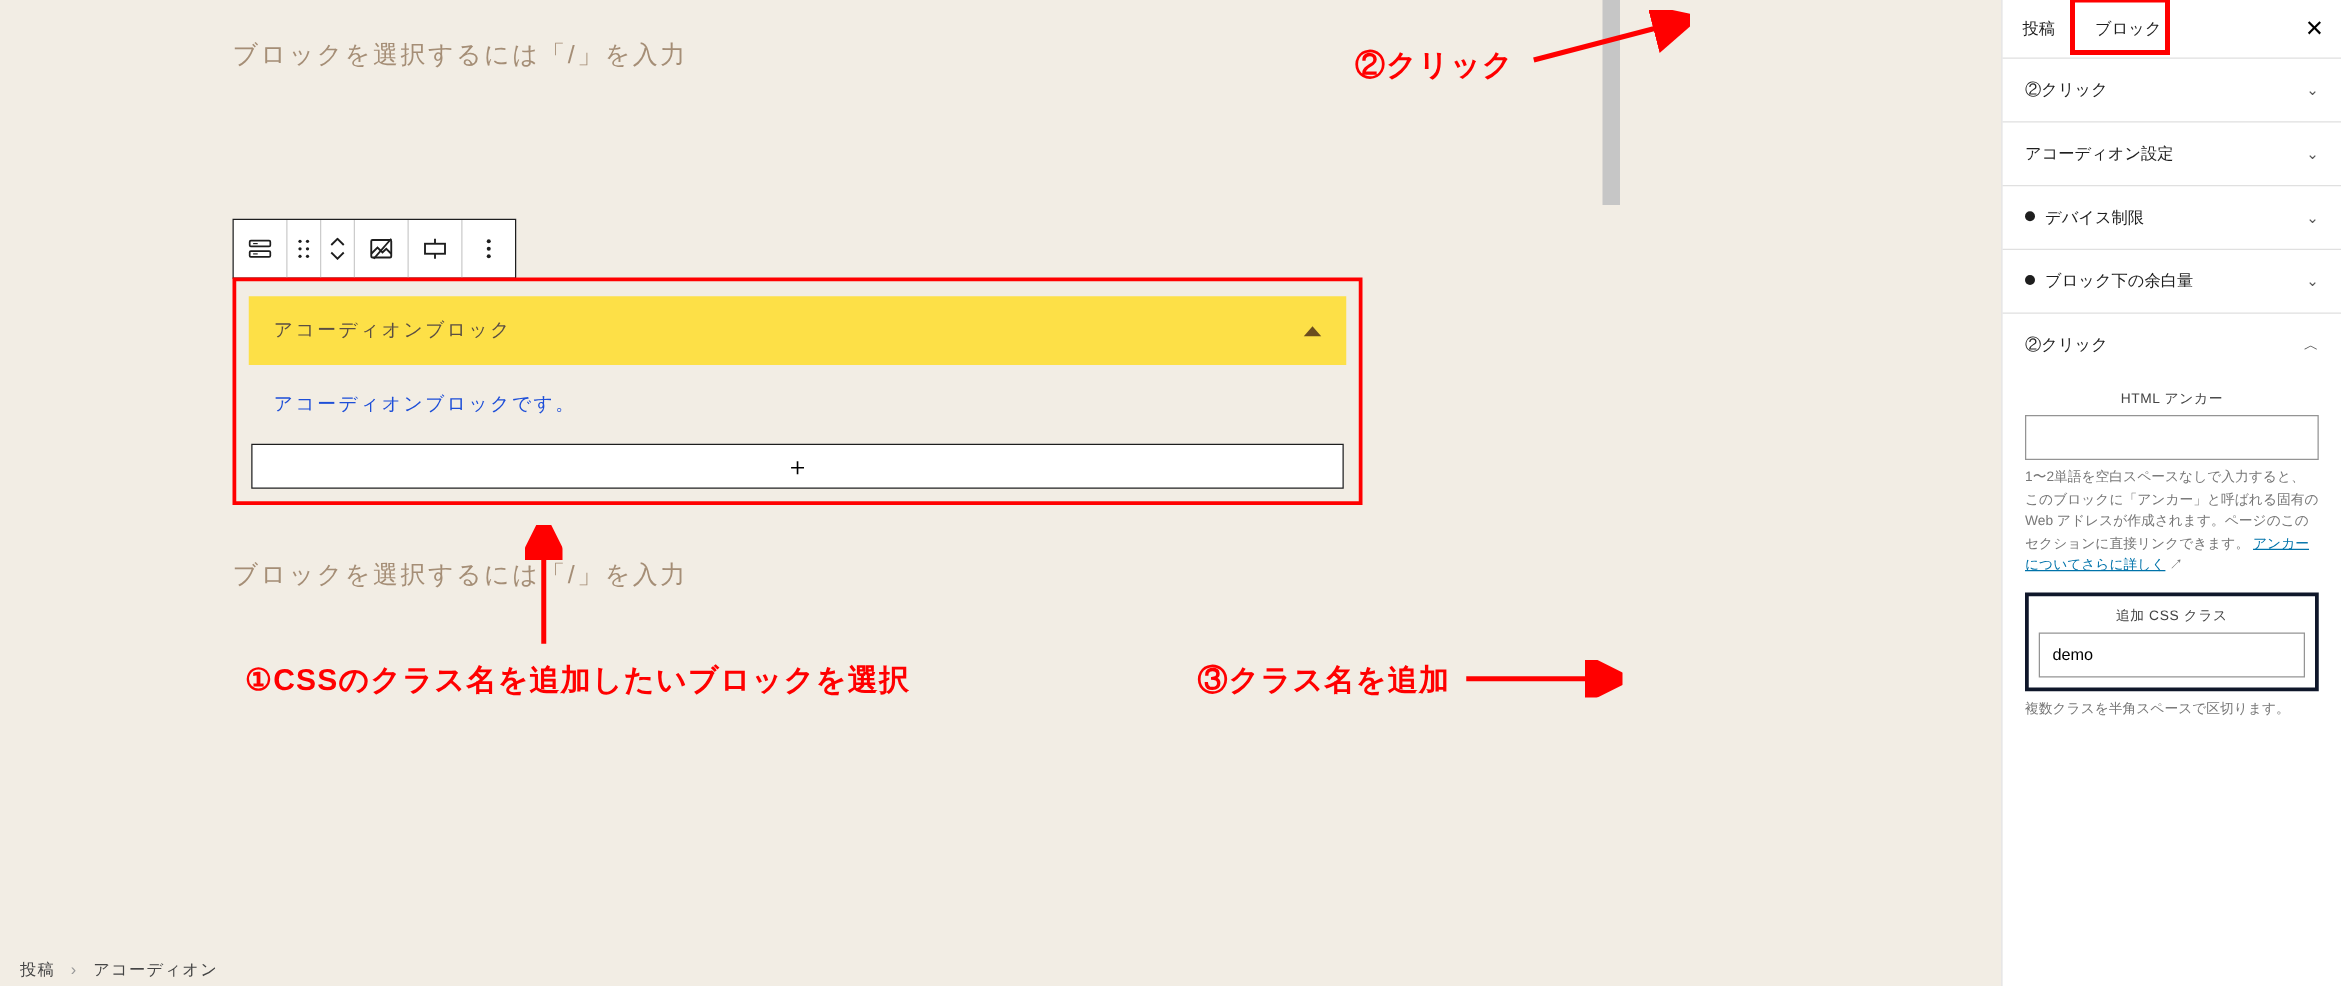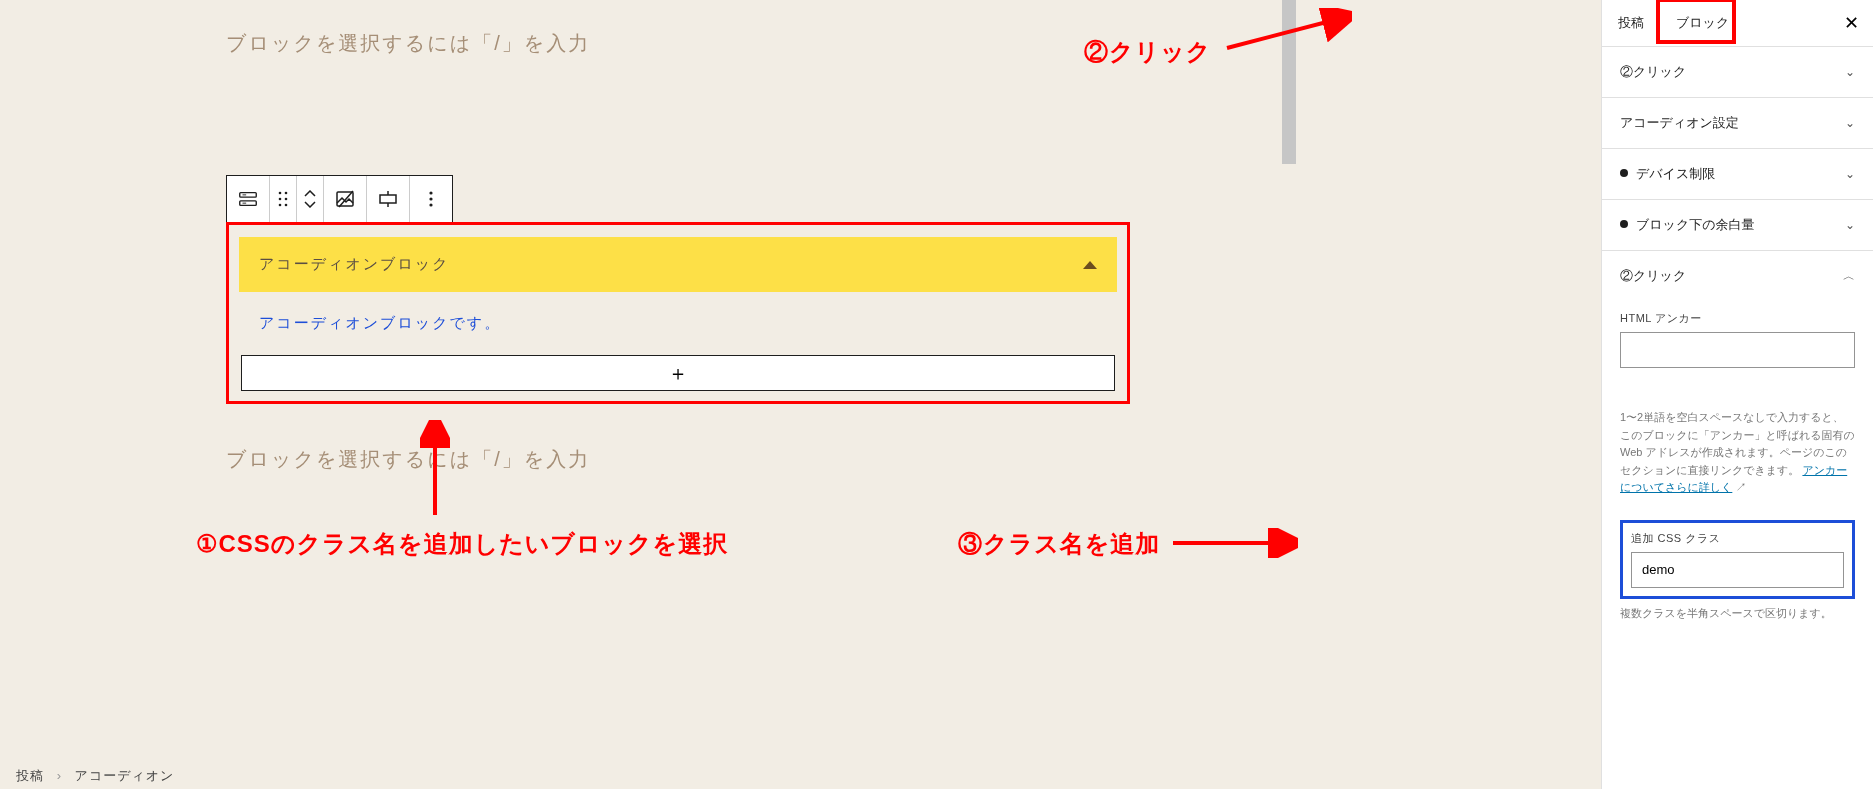--- a/index.html
+++ b/index.html
@@ -11,21 +11,20 @@
   overflow: hidden;
   position: relative;
 }
 .main-area {
   position: absolute;
   left: 0;
   top: 0;
   width: 1296px;
   height: 789px;
   background: #f2ede4;
-  padding-left: 40px;
 }
 .editor-content {
   margin-left: 186px;
   padding-top: 30px;
 }
 .placeholder-text {
   color: #a58e76;
   font-size: 20px;
   letter-spacing: 2px;
 }
@@ -148,35 +147,35 @@
   border-bottom: 1px solid #e0e0e0;
   padding: 16px 18px;
   display: flex;
   justify-content: space-between;
   align-items: center;
   font-size: 13px;
   color: #1e1e1e;
 }
 .chev { font-size: 12px; color: #555; }
 .advanced-body { padding: 10px 18px 18px 18px; font-size: 12px; color: #555; }
-.field-label { color: #444; font-size: 11px; letter-spacing: 0.5px; margin-bottom: 6px; }
+.field-label { color: #444; font-size: 11px; letter-spacing: 0.5px; margin-bottom: 6px; text-align: center; }
 .field-input {
   width: 100%;
   border: 1px solid #949494;
   height: 36px;
   padding: 0 10px;
   font-size: 13px;
   margin-bottom: 6px;
 }
-.help-text { color: #777; font-size: 11px; line-height: 1.6; margin-top: 35px; }
+.help-text { color: #777; font-size: 11px; line-height: 1.6; }
 .help-link { color: #0073aa; text-decoration: underline; }
 .css-class-wrap {
-  border: 3px solid #1d4ed8;
+  border: 3px solid #0f172a;
   padding: 8px;
-  margin-top: 23px;
+  margin-top: 12px;
 }
 .dot { display: inline-block; width: 8px; height: 8px; background: #1e1e1e; border-radius: 50%; margin-right: 8px; transform: translateY(-1px);}
 </style>
 </head>
 <body>
 
 <div class="main-area">
   <div class="editor-content">
     <div class="placeholder-text">ブロックを選択するには「/」を入力</div>
 

